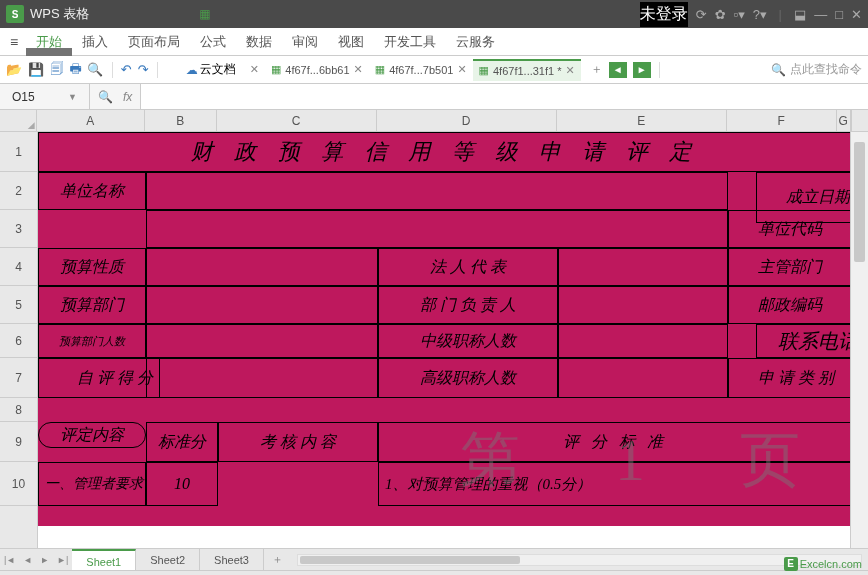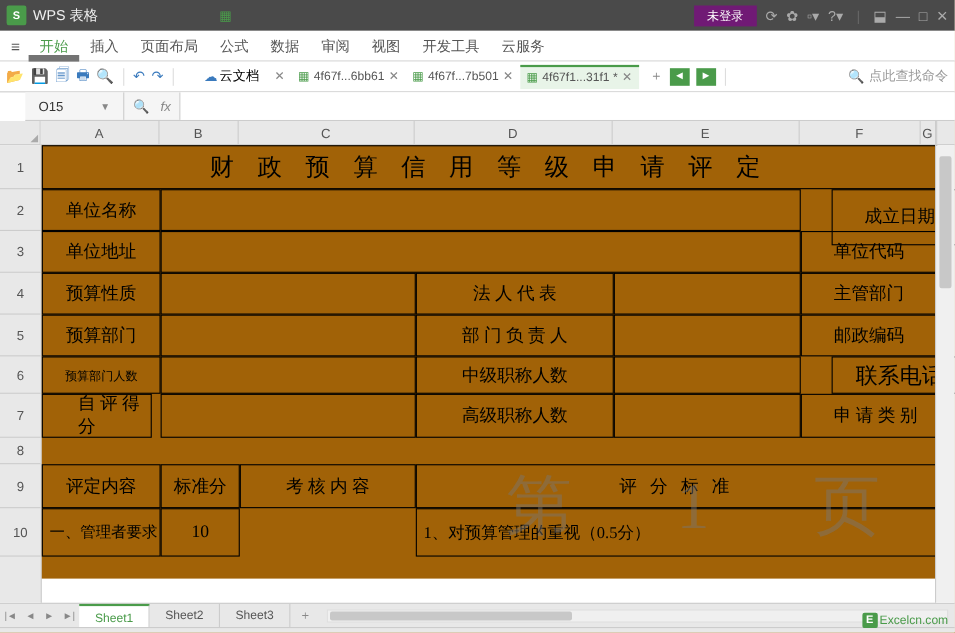--- a/index.html
+++ b/index.html
@@ -2,51 +2,51 @@
 <html><head>
   <meta charset="utf-8">
   <style>
     * { margin: 0; padding: 0; box-sizing: border-box; font-family: "Microsoft YaHei", SimSun, sans-serif; }
     body { width: 868px; height: 575px; overflow: hidden; background: #fff; font-size: 12px; position: relative; }
     .title-bar { height: 28px; background: #4a4a4a; display: flex; align-items: center; color: #ccc; padding: 0 6px; }
     .title-bar .logo { width: 18px; height: 18px; background: #4a9b4a; border-radius: 2px; color: #fff; display: flex; align-items: center; justify-content: center; font-size: 10px; font-weight: bold; margin-right: 6px; }
     .title-bar .app-name { color: #eee; font-size: 13px; margin-right: 110px; }
     .title-bar .file-icon { color: #4a9b4a; font-size: 12px; margin-right: 4px; }
     .title-bar .doc-title { color: #ddd; font-size: 12px; }
-    .title-bar .login { margin-left: auto; background: #701a75; color: #fff; padding: 2px 12px; font-size: 11px; }
+    .title-bar .login { margin-left: auto; background: #000000; color: #fff; padding: 2px 0; font-size: 16px; }
     .title-bar .sys-icons { display: flex; gap: 8px; margin-left: 8px; color: #aaa; align-items: center; }
     .title-bar .sys-icons span { cursor: default; font-size: 13px; }
     .menu-bar { height: 28px; display: flex; align-items: center; background: #fff; border-bottom: 1px solid #ccc; padding: 0 2px; }
     .menu-bar .menu-btn { width: 24px; font-size: 14px; color: #555; text-align: center; }
     .menu-bar .menu-item { padding: 0 10px; font-size: 13px; color: #555; height: 28px; line-height: 28px; }
-    .menu-bar .menu-item.active { color: #4a9b4a; border-bottom: 6px solid #737373; }
+    .menu-bar .menu-item.active { color: #4a9b4a; border-bottom: 8px solid #737373; }
     .toolbar { height: 28px; display: flex; align-items: center; background: #fff; border-bottom: 1px solid #ccc; padding: 0 6px; gap: 6px; }
     .toolbar .tb-icon { font-size: 13px; color: #c77a0a; }
     .toolbar .tb-icon.blue { color: #3a7abd; }
     .toolbar .sep { width: 1px; height: 16px; background: #ddd; margin: 0 2px; }
     .toolbar .yun { display: flex; align-items: center; gap: 2px; margin-left: 20px; }
     .toolbar .doc-tab { display: flex; align-items: center; gap: 4px; padding: 0 6px; height: 22px; font-size: 11px; color: #555; }
     .toolbar .doc-tab.active { background: #e8f4e8; border-top: 2px solid #4a9b4a; }
     .toolbar .doc-tab .close { color: #888; font-size: 11px; }
     .toolbar .doc-tab .ficon { color: #4a9b4a; }
     .toolbar .add { color: #888; margin-left: 4px; }
     .toolbar .nav-btn { background: #4a9b4a; color: #fff; width: 18px; height: 16px; font-size: 10px; display: flex; align-items: center; justify-content: center; }
     .toolbar .search-hint { margin-left: auto; color: #999; display: flex; align-items: center; gap: 4px; }
-    .formula-bar { height: 26px; display: flex; align-items: center; border-bottom: 1px solid #ccc; background: #f5f5f5; margin-left: 23px; }
+    .formula-bar { height: 26px; display: flex; align-items: center; border-bottom: 1px solid #ccc; background: #f5f5f5; }
     .formula-bar .cell-ref { width: 90px; padding: 0 12px; font-size: 12px; color: #333; border-right: 1px solid #ccc; height: 100%; display: flex; align-items: center; }
     .formula-bar .cell-ref .dd { margin-left: auto; color: #888; font-size: 9px; }
     .formula-bar .fx-area { display: flex; align-items: center; padding: 0 8px; gap: 10px; color: #888; }
     .sheet-area { display: flex; height: 416px; }
     .corner { width: 38px; height: 22px; background: #e8e8e8; border-right: 1px solid #ccc; border-bottom: 1px solid #ccc; display:flex; align-items:flex-end; justify-content:flex-end; font-size:9px; color:#aaa; padding:1px; }
     .col-headers { display: flex; height: 22px; background: #e8e8e8; border-bottom: 1px solid #ccc; }
     .col-h { border-right: 1px solid #ccc; text-align: center; font-size: 12px; color: #555; line-height: 22px; }
     .row-headers { width: 38px; background: #e8e8e8; border-right: 1px solid #ccc; }
     .row-h { border-bottom: 1px solid #ccc; text-align: center; font-size: 12px; color: #555; display: flex; align-items: center; justify-content: center; }
     .grid { position: relative; flex: 1; }
-    .grid-inner { position: absolute; background: #a16207; }
+    .grid-inner { position: absolute; background: #be185d; font-style: italic; }
     .cell-border { position: absolute; border: 1px solid #000; display: flex; align-items: center; justify-content: center; font-size: 16px; font-family: SimSun; }
     .vscroll { width: 18px; background: #f0f0f0; border-left: 1px solid #ccc; position: relative; }
     .vscroll .thumb { position: absolute; top: 10px; left: 3px; width: 11px; height: 120px; background: #c8c8c8; border-radius: 2px; }
     .sheet-tabs { height: 22px; display: flex; align-items: center; border-top: 1px solid #ccc; background: #e8e8e8; font-size: 11px; }
     .sheet-tabs .nav { padding: 0 4px; color: #888; font-size: 9px; }
     .sheet-tabs .tab { padding: 0 14px; border-right: 1px solid #ccc; height: 100%; line-height: 22px; color: #555; }
     .sheet-tabs .tab.active { background: #fff; color: #4a9b4a; border-top: 2px solid #4a9b4a; }
     .sheet-tabs .hscroll { flex: 1; margin: 0 6px; height: 12px; background: #f0f0f0; border: 1px solid #ddd; position: relative; }
     .sheet-tabs .hscroll .thumb { position: absolute; left: 2px; top: 1px; width: 220px; height: 8px; background: #c8c8c8; border-radius: 2px; }
     .status-bar { height: 24px; background: #e8e8e8; border-top: 1px solid #ccc; display: flex; align-items: center; padding: 0 8px; font-size: 11px; color: #555; gap: 10px; }
@@ -168,44 +168,43 @@
       <div class="row-h" style="height:24px">8</div>
       <div class="row-h" style="height:40px">9</div>
       <div class="row-h" style="height:44px">10</div>
     </div>
   <div class="grid">
     <div class="grid-inner" id="grid-inner" style="left:0;top:0;width:814px;height:394px">
         <div class="cell-border" style="left:0px;top:0px;width:814px;height:40px;font-size:22px;letter-spacing:8px;">财 政 预 算 信 用 等 级 申 请 评 定</div>
         <div class="cell-border" style="left:0px;top:40px;width:108px;height:38px;font-size:16px;">单位名称</div>
         <div class="cell-border" style="left:108px;top:40px;width:582px;height:38px;font-size:16px;"></div>
         <div class="cell-border" style="left:718px;top:40px;width:124px;height:51px;font-size:16px;">成立日期</div>
-        <div class="cell-border" style="left:0px;top:78px;width:108px;height:38px;font-size:16px;">单位地址</div>
         <div class="cell-border" style="left:108px;top:78px;width:582px;height:38px;font-size:16px;"></div>
         <div class="cell-border" style="left:690px;top:78px;width:124px;height:38px;font-size:16px;">单位代码</div>
         <div class="cell-border" style="left:0px;top:116px;width:108px;height:38px;font-size:16px;">预算性质</div>
         <div class="cell-border" style="left:108px;top:116px;width:232px;height:38px;font-size:16px;"></div>
         <div class="cell-border" style="left:340px;top:116px;width:180px;height:38px;font-size:16px;">法  人  代  表</div>
         <div class="cell-border" style="left:520px;top:116px;width:170px;height:38px;font-size:16px;"></div>
         <div class="cell-border" style="left:690px;top:116px;width:124px;height:38px;font-size:16px;">主管部门</div>
         <div class="cell-border" style="left:0px;top:154px;width:108px;height:38px;font-size:16px;">预算部门</div>
         <div class="cell-border" style="left:108px;top:154px;width:232px;height:38px;font-size:16px;"></div>
         <div class="cell-border" style="left:340px;top:154px;width:180px;height:38px;font-size:16px;">部 门 负 责 人</div>
         <div class="cell-border" style="left:520px;top:154px;width:170px;height:38px;font-size:16px;"></div>
         <div class="cell-border" style="left:690px;top:154px;width:124px;height:38px;font-size:16px;">邮政编码</div>
         <div class="cell-border" style="left:0px;top:192px;width:108px;height:34px;font-size:11px;">预算部门人数</div>
         <div class="cell-border" style="left:108px;top:192px;width:232px;height:34px;font-size:16px;"></div>
         <div class="cell-border" style="left:340px;top:192px;width:180px;height:34px;font-size:16px;">中级职称人数</div>
         <div class="cell-border" style="left:520px;top:192px;width:170px;height:34px;font-size:16px;"></div>
         <div class="cell-border" style="left:690px;top:192px;width:124px;height:34px;font-size:20px;margin-left:28px;">联系电话</div>
-        <div class="cell-border" style="left:0px;top:226px;width:100px;height:40px;font-size:16px;padding-left:32px;">自 评 得 分</div>
+        <div class="cell-border" style="left:0px;top:226px;width:122px;height:40px;font-size:16px;padding-left:32px;">自 评 得 分</div>
         <div class="cell-border" style="left:108px;top:226px;width:232px;height:40px;font-size:16px;"></div>
         <div class="cell-border" style="left:340px;top:226px;width:180px;height:40px;font-size:16px;">高级职称人数</div>
         <div class="cell-border" style="left:520px;top:226px;width:170px;height:40px;font-size:16px;"></div>
         <div class="cell-border" style="left:690px;top:226px;width:124px;height:40px;font-size:16px;padding-left:12px;">申 请 类 别</div>
-        <div class="cell-border" style="left:0px;top:290px;width:108px;height:40px;font-size:16px;">评定内容</div>
+        <div class="cell-border" style="left:0px;top:290px;width:108px;height:26px;font-size:16px;border-radius:17px;">评定内容</div>
         <div class="cell-border" style="left:108px;top:290px;width:72px;height:40px;font-size:16px;">标准分</div>
         <div class="cell-border" style="left:180px;top:290px;width:160px;height:40px;font-size:16px;">考 核 内 容</div>
         <div class="cell-border" style="left:340px;top:290px;width:474px;height:40px;font-size:16px;letter-spacing:4px;">评 分 标 准</div>
         <div class="cell-border" style="left:0px;top:330px;width:108px;height:44px;font-size:14px;justify-content:flex-start;padding-left:6px;text-align:left;">一、管理者要求</div>
         <div class="cell-border" style="left:108px;top:330px;width:72px;height:44px;font-size:16px;">10</div>
         <div class="cell-border" style="left:340px;top:330px;width:474px;height:44px;font-size:15px;justify-content:flex-start;padding-left:6px;text-align:left;">1、对预算管理的重视（0.5分）</div>
       </div>
   </div>
   <div class="vscroll">
       <div class="thumb"></div>

